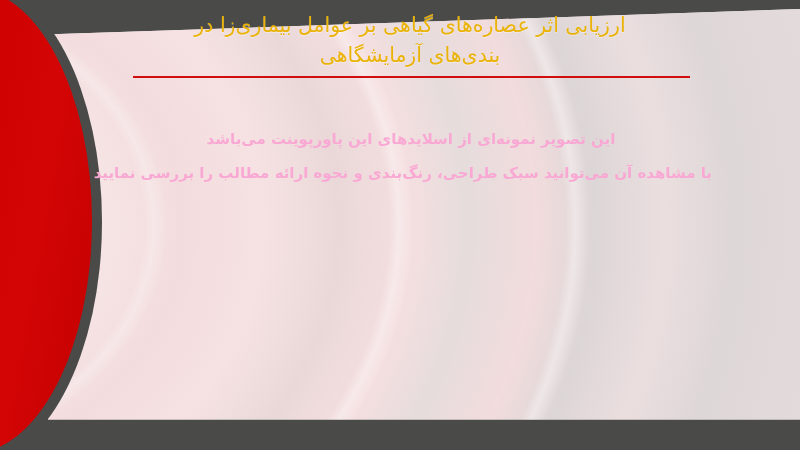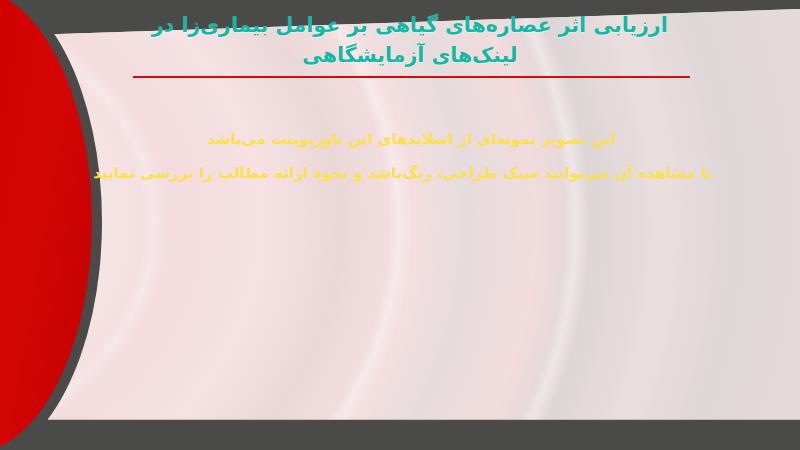--- a/index.html
+++ b/index.html
@@ -110,24 +110,24 @@
 
   
   .title-block {
     position: absolute;
     left: 110px;
     top: 10px;
     width: 600px;
     text-align: center;
   }
   .title-text {
-    color: #14b8a6;
+    color: #eab308;
     font-size: 20.5px;
     line-height: 30px;
-    font-weight: 700;
+    font-weight: 400;
     font-family: "DejaVu Sans", sans-serif;
     direction: rtl;
     letter-spacing: 0px;
     text-shadow: 0 1px 0 rgba(255,255,255,.35);
   }
   .title-rule {
     position: absolute;
     left: 133px;
     top: 76px;
     width: 557px;
@@ -138,21 +138,21 @@
   
   .body-block {
     position: absolute;
     right: 88px;
     left: 110px;
     top: 122px;
     text-align: center;
     direction: rtl;
   }
   .body-line {
-    color: #fde047;
+    color: #f9a8d4;
     font-size: 15px;
     line-height: 34px;
     font-weight: 700;
     font-family: "DejaVu Sans", sans-serif;
     white-space: nowrap;
     direction: rtl;
   }
 </style>
 </head>
 <body>
@@ -165,22 +165,22 @@
     <div class="panel-inner"></div>
     <div class="panel-arcs"></div>
     <div class="panel-rim"></div>
   </div>
 
   <div class="red-ellipse-outline"></div>
   <div class="red-ellipse"></div>
 
   <div class="title-block">
     <div class="title-text">ارزیابی اثر عصاره‌های گیاهی بر عوامل بیماری‌زا در</div>
-    <div class="title-text">لینک‌های آزمایشگاهی</div>
+    <div class="title-text">بندی‌های آزمایشگاهی</div>
   </div>
   <div class="title-rule"></div>
 
   <div class="body-block">
     <div class="body-line">این تصویر نمونه‌ای از اسلایدهای این پاورپوینت می‌باشد</div>
-    <div class="body-line">با مشاهده آن می‌توانید سبک طراحی، رنگ‌باشد و نحوه ارائه مطالب را بررسی نمایید</div>
+    <div class="body-line">با مشاهده آن می‌توانید سبک طراحی، رنگ‌بندی و نحوه ارائه مطالب را بررسی نمایید</div>
   </div>
 
 </div>
 
 </body></html>

